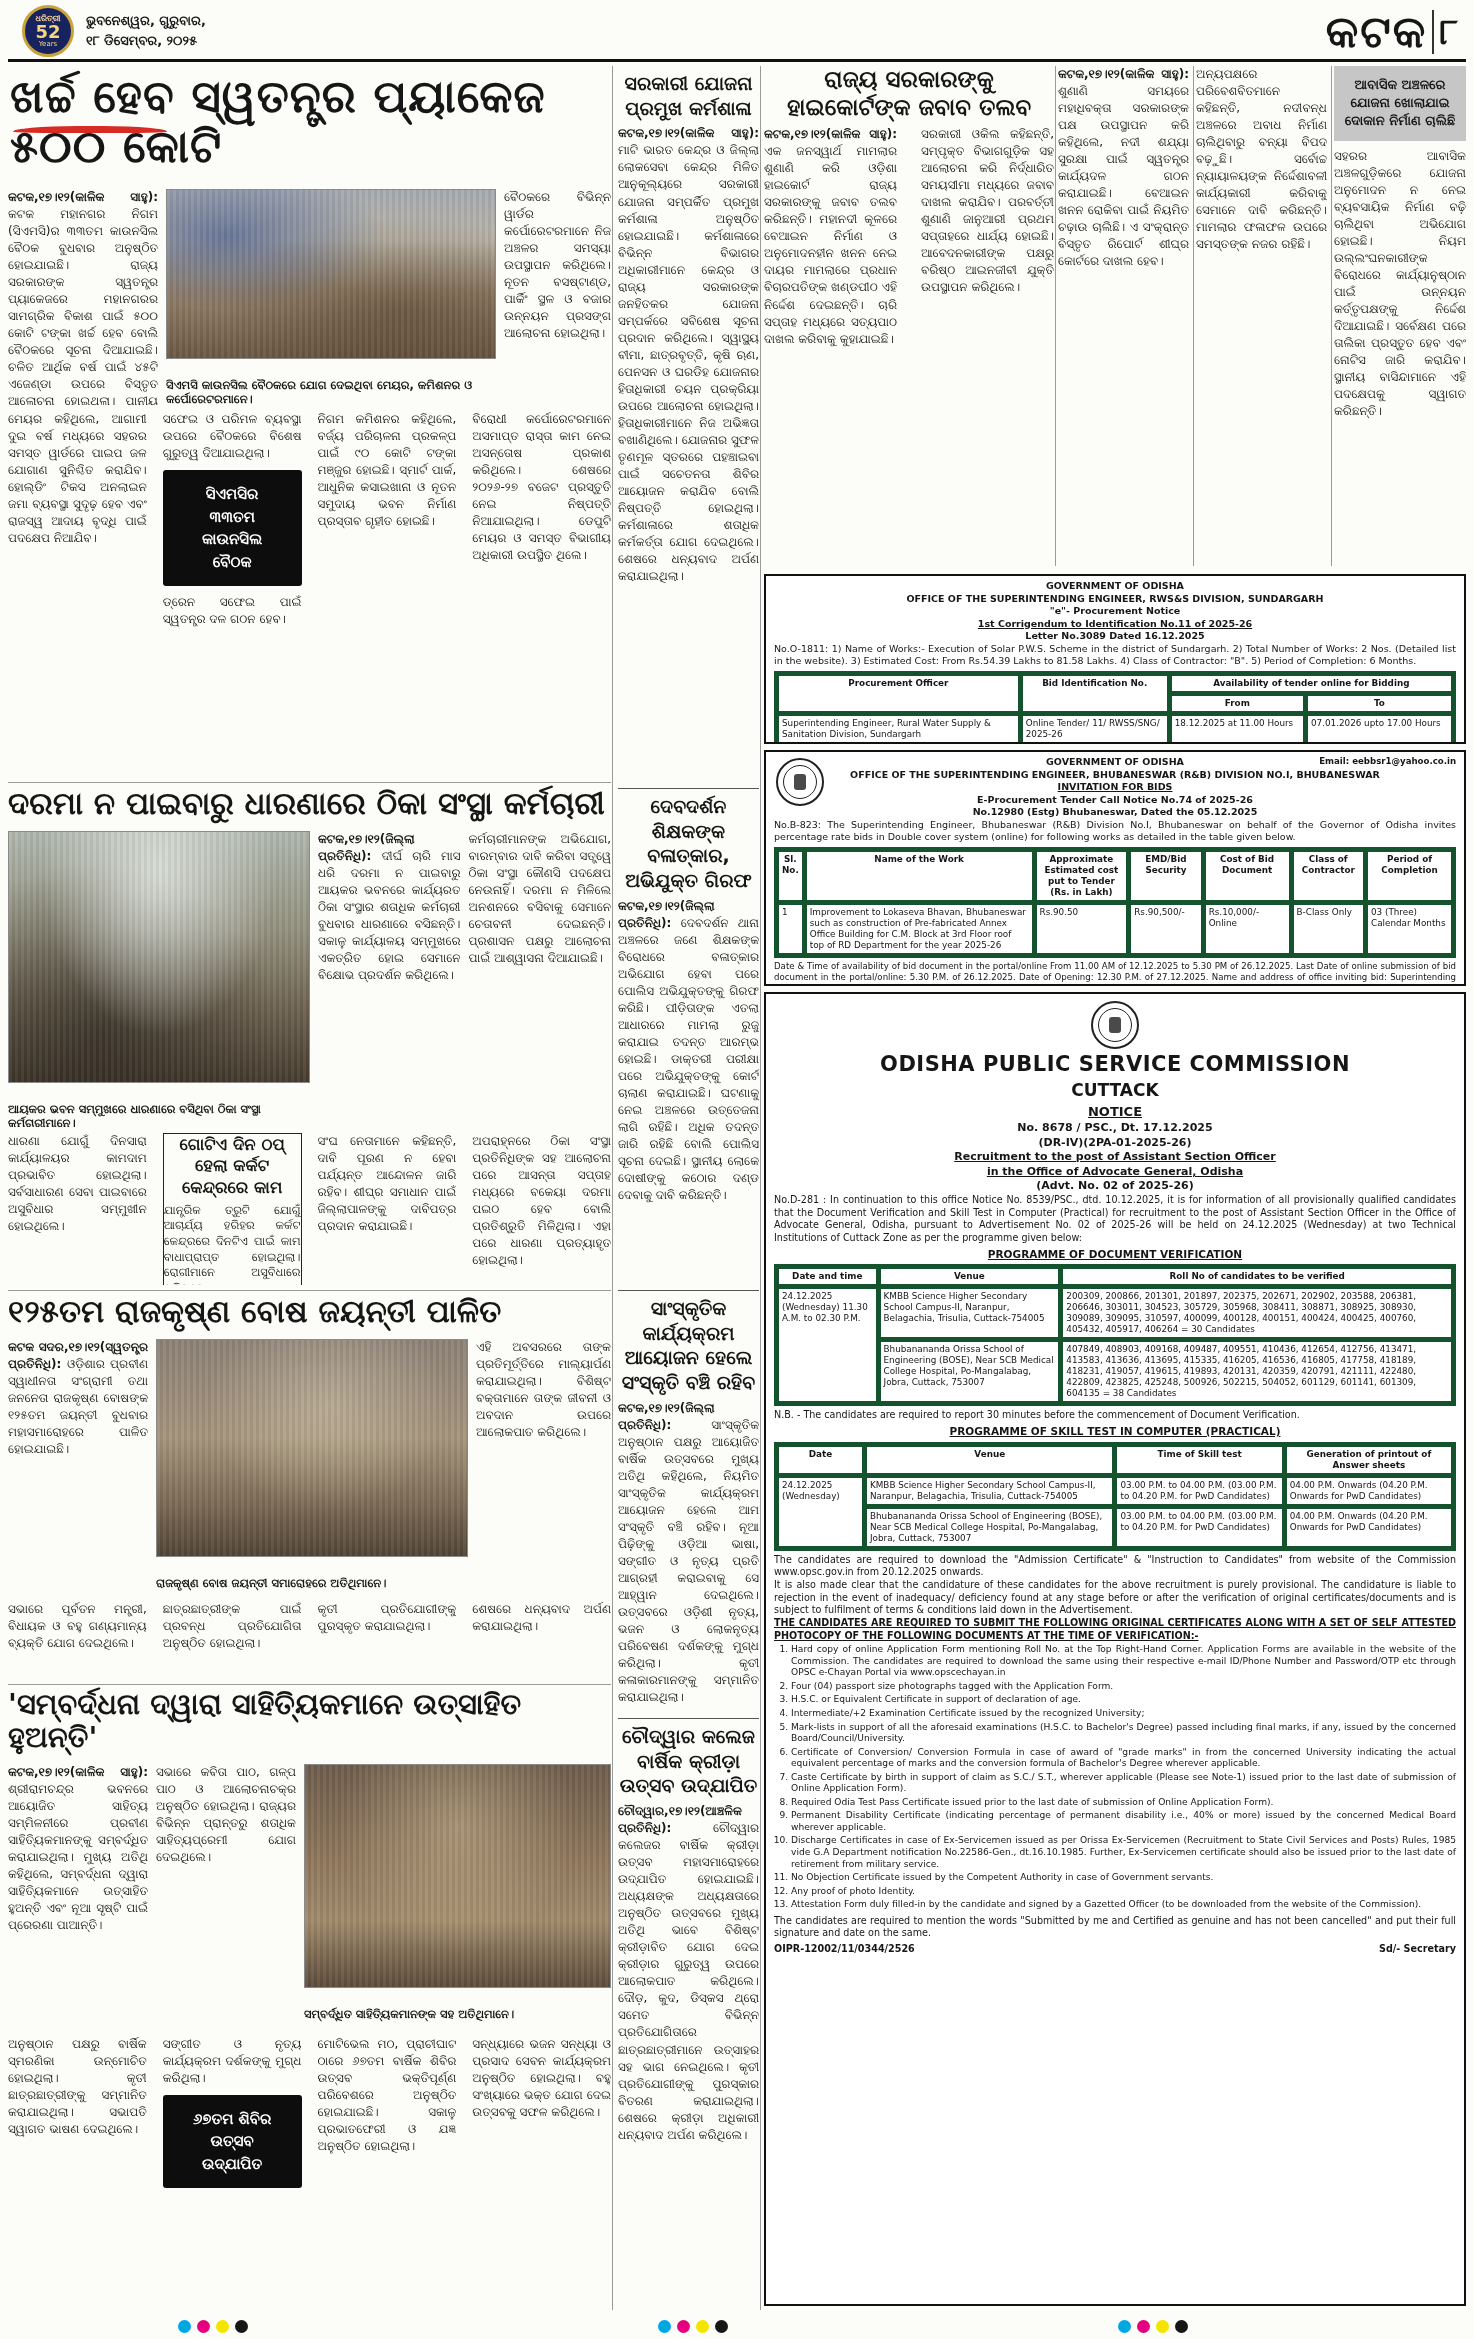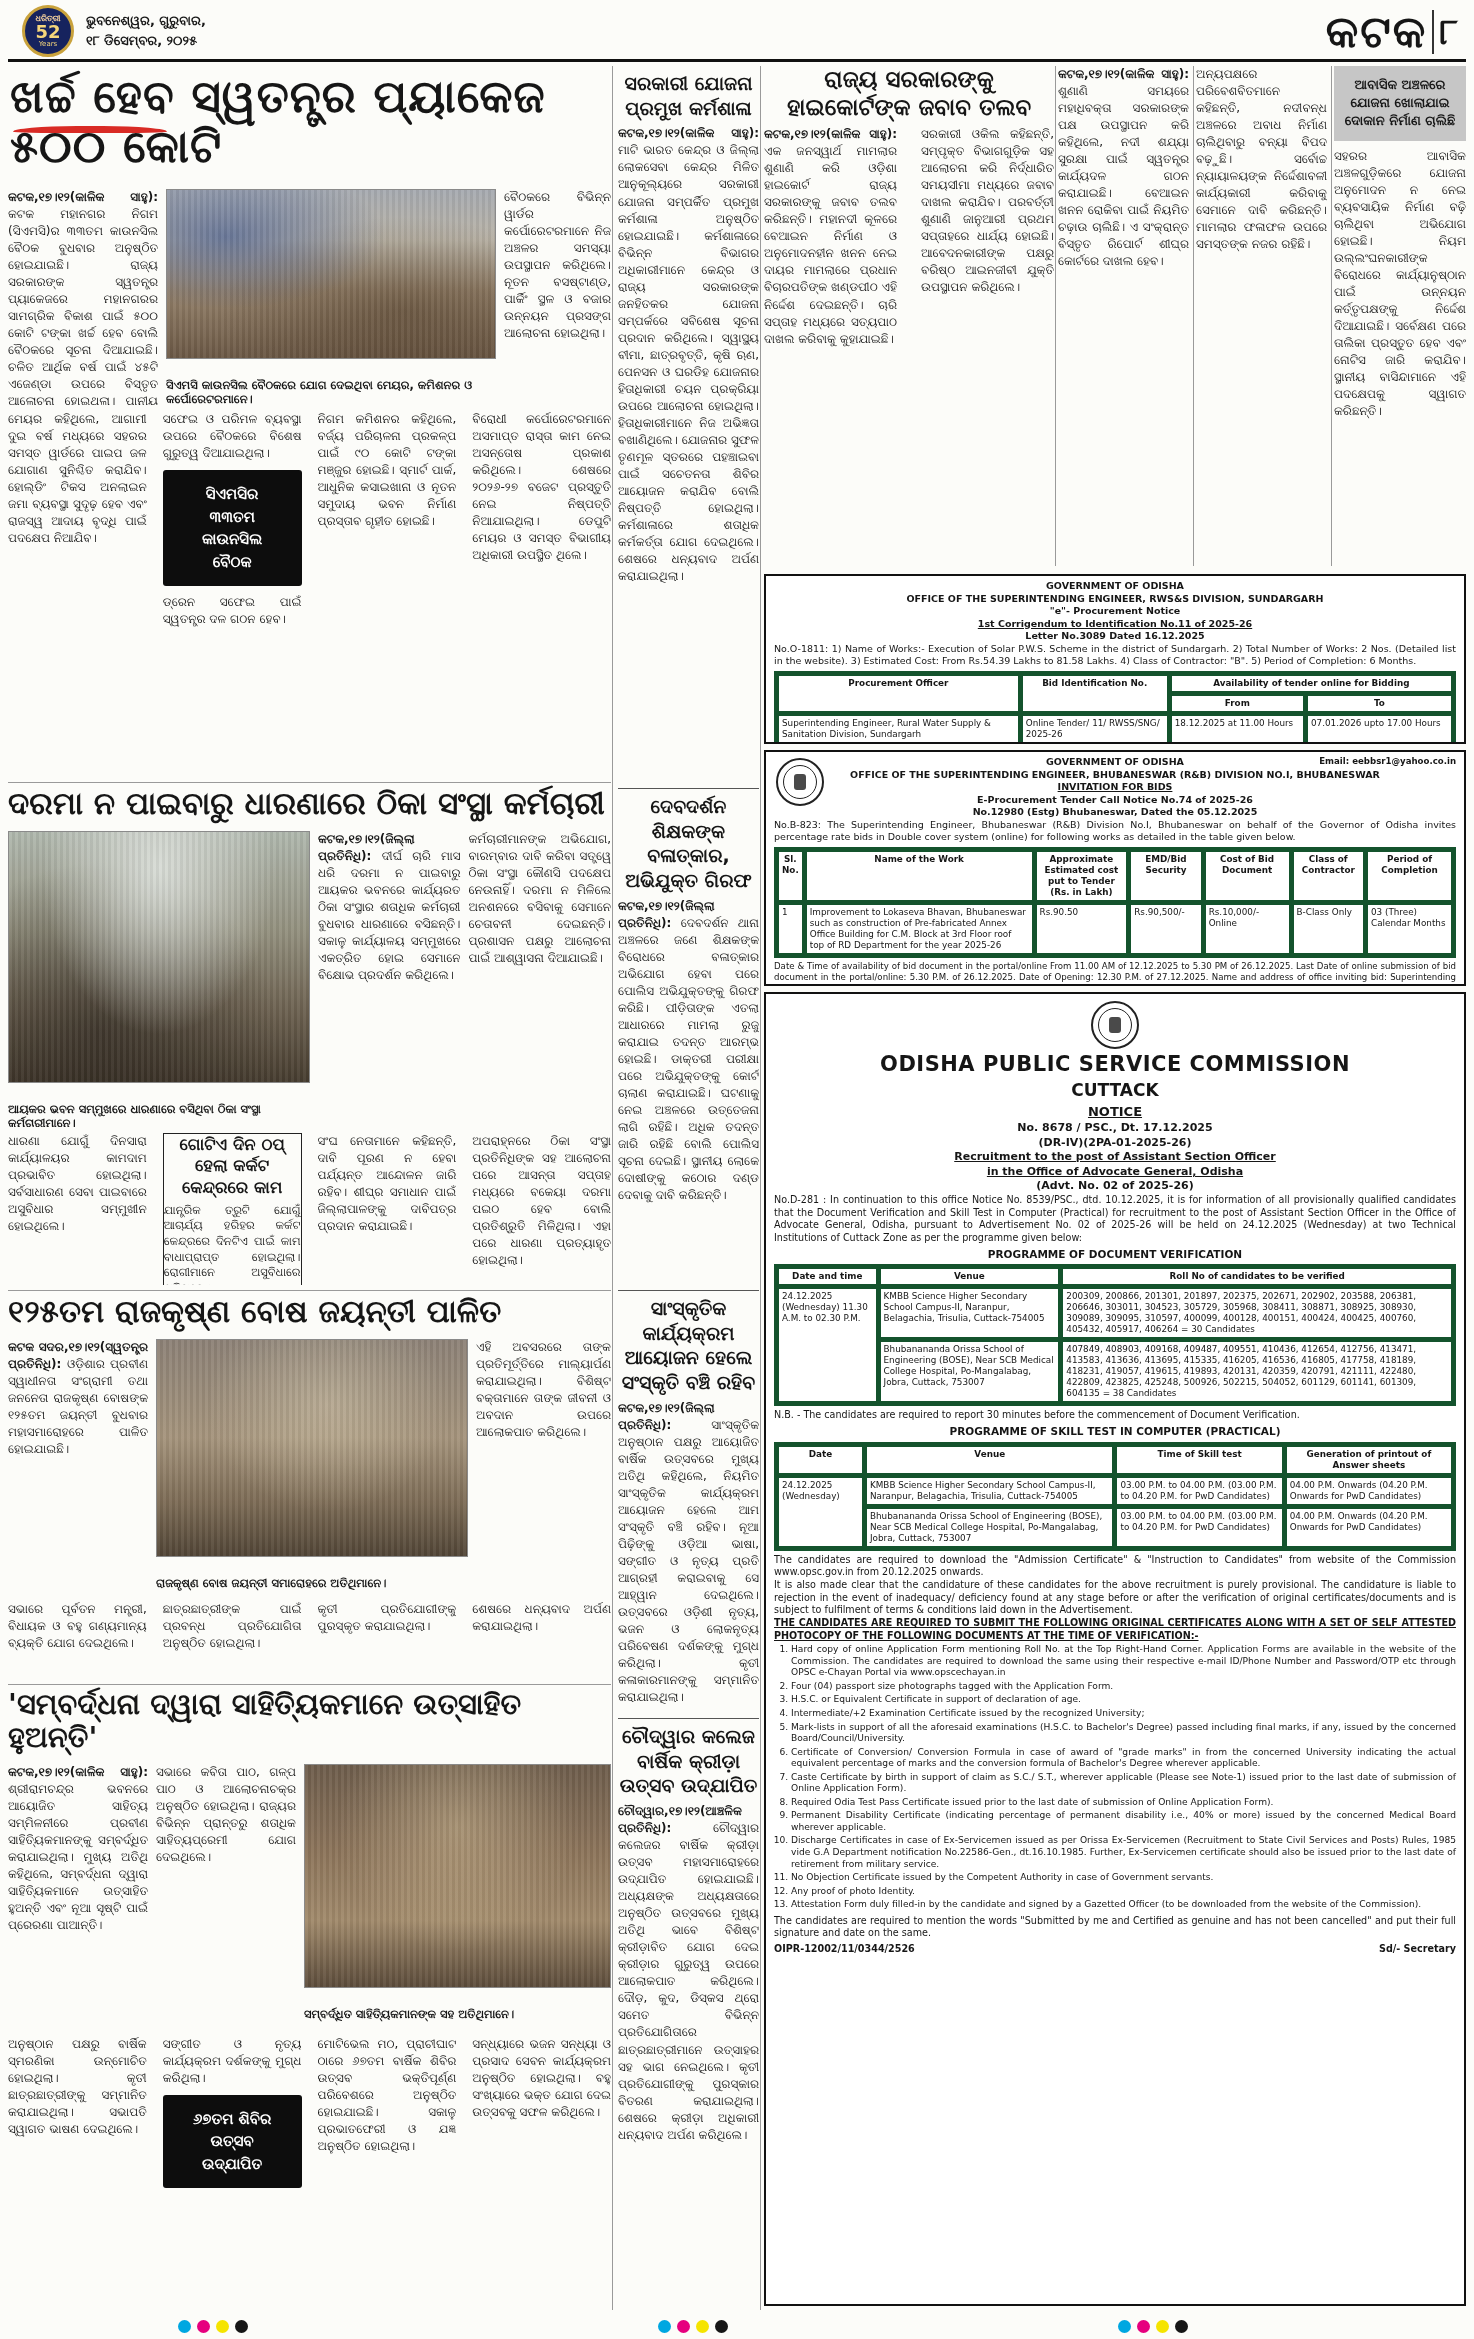--- a/index.html
+++ b/index.html
@@ -128,21 +128,21 @@
   .n2email { position:absolute; right:0; top:0; font-size:8.6px; font-weight:bold; }
 
   #opsc { left:764px; top:992px; width:702px; height:1314px; font-size:9.6px; }
   .opsc-sealwrap { display:flex; justify-content:center; padding-top:3px; }
   .opsc-title  { font-size:21px; font-weight:bold; text-align:center; letter-spacing:.5px; margin-top:2px; }
   .opsc-title2 { font-size:17px; font-weight:bold; text-align:center; }
   .opsc-noticeword { font-size:13px; font-weight:bold; text-decoration:underline; text-align:center; margin:2px 0 1px; }
   .opsc-sub { font-size:11px; }
   .opsc-items { margin:2px 0 4px 17px; }
   .opsc-items li { margin-bottom:2px; text-align:justify; font-size:9.1px; line-height:1.27; }
-  .opsc-secthead { font-weight:bold; text-align:center; margin:3px 0 1px; font-size:10.5px; }
+  .opsc-secthead { font-weight:bold; text-align:center; text-decoration:underline; margin:3px 0 1px; font-size:10.5px; }
 
   
   .dotgroup { position:absolute; bottom:7px; height:14px; }
   .dot { width:13px; height:13px; border-radius:50%; display:inline-block; margin:0 3px; }
   .dot-c { background:#00a7e1; } .dot-m { background:#e6007e; }
   .dot-y { background:#f5e400; } .dot-k { background:#161616; }
   .dg1 { left:175px; } .dg2 { left:655px; } .dg3 { left:1115px; }
 </style>
 </head>
 <body>

